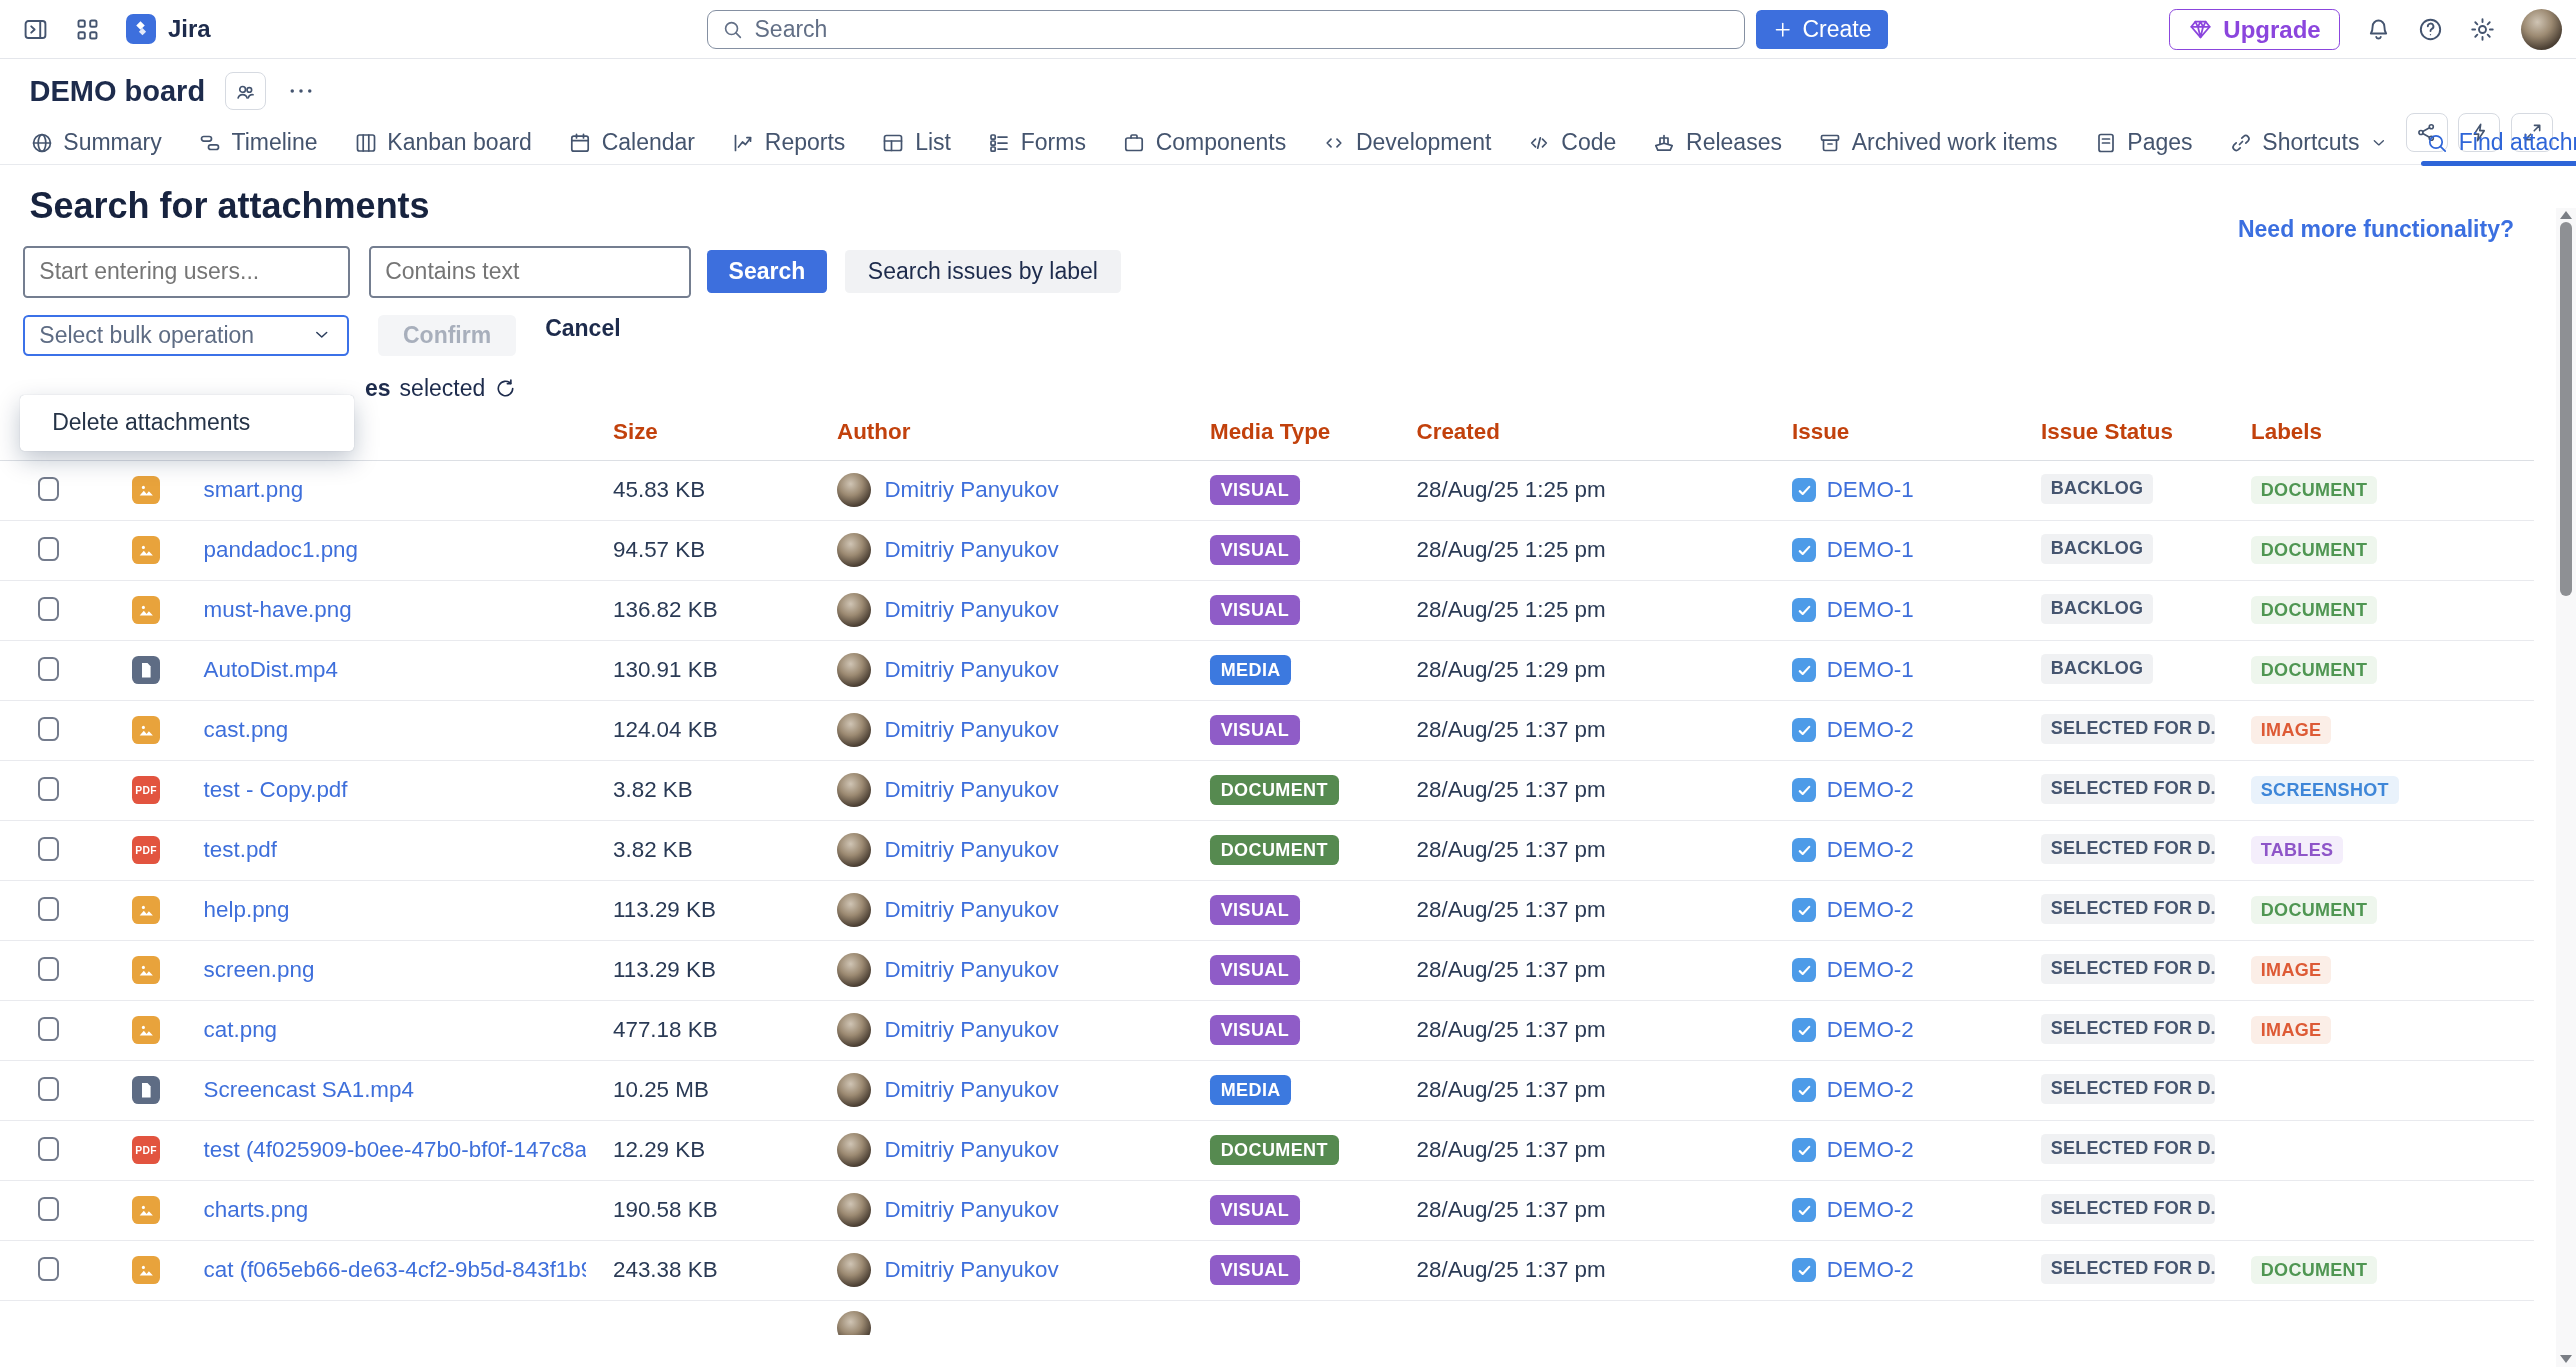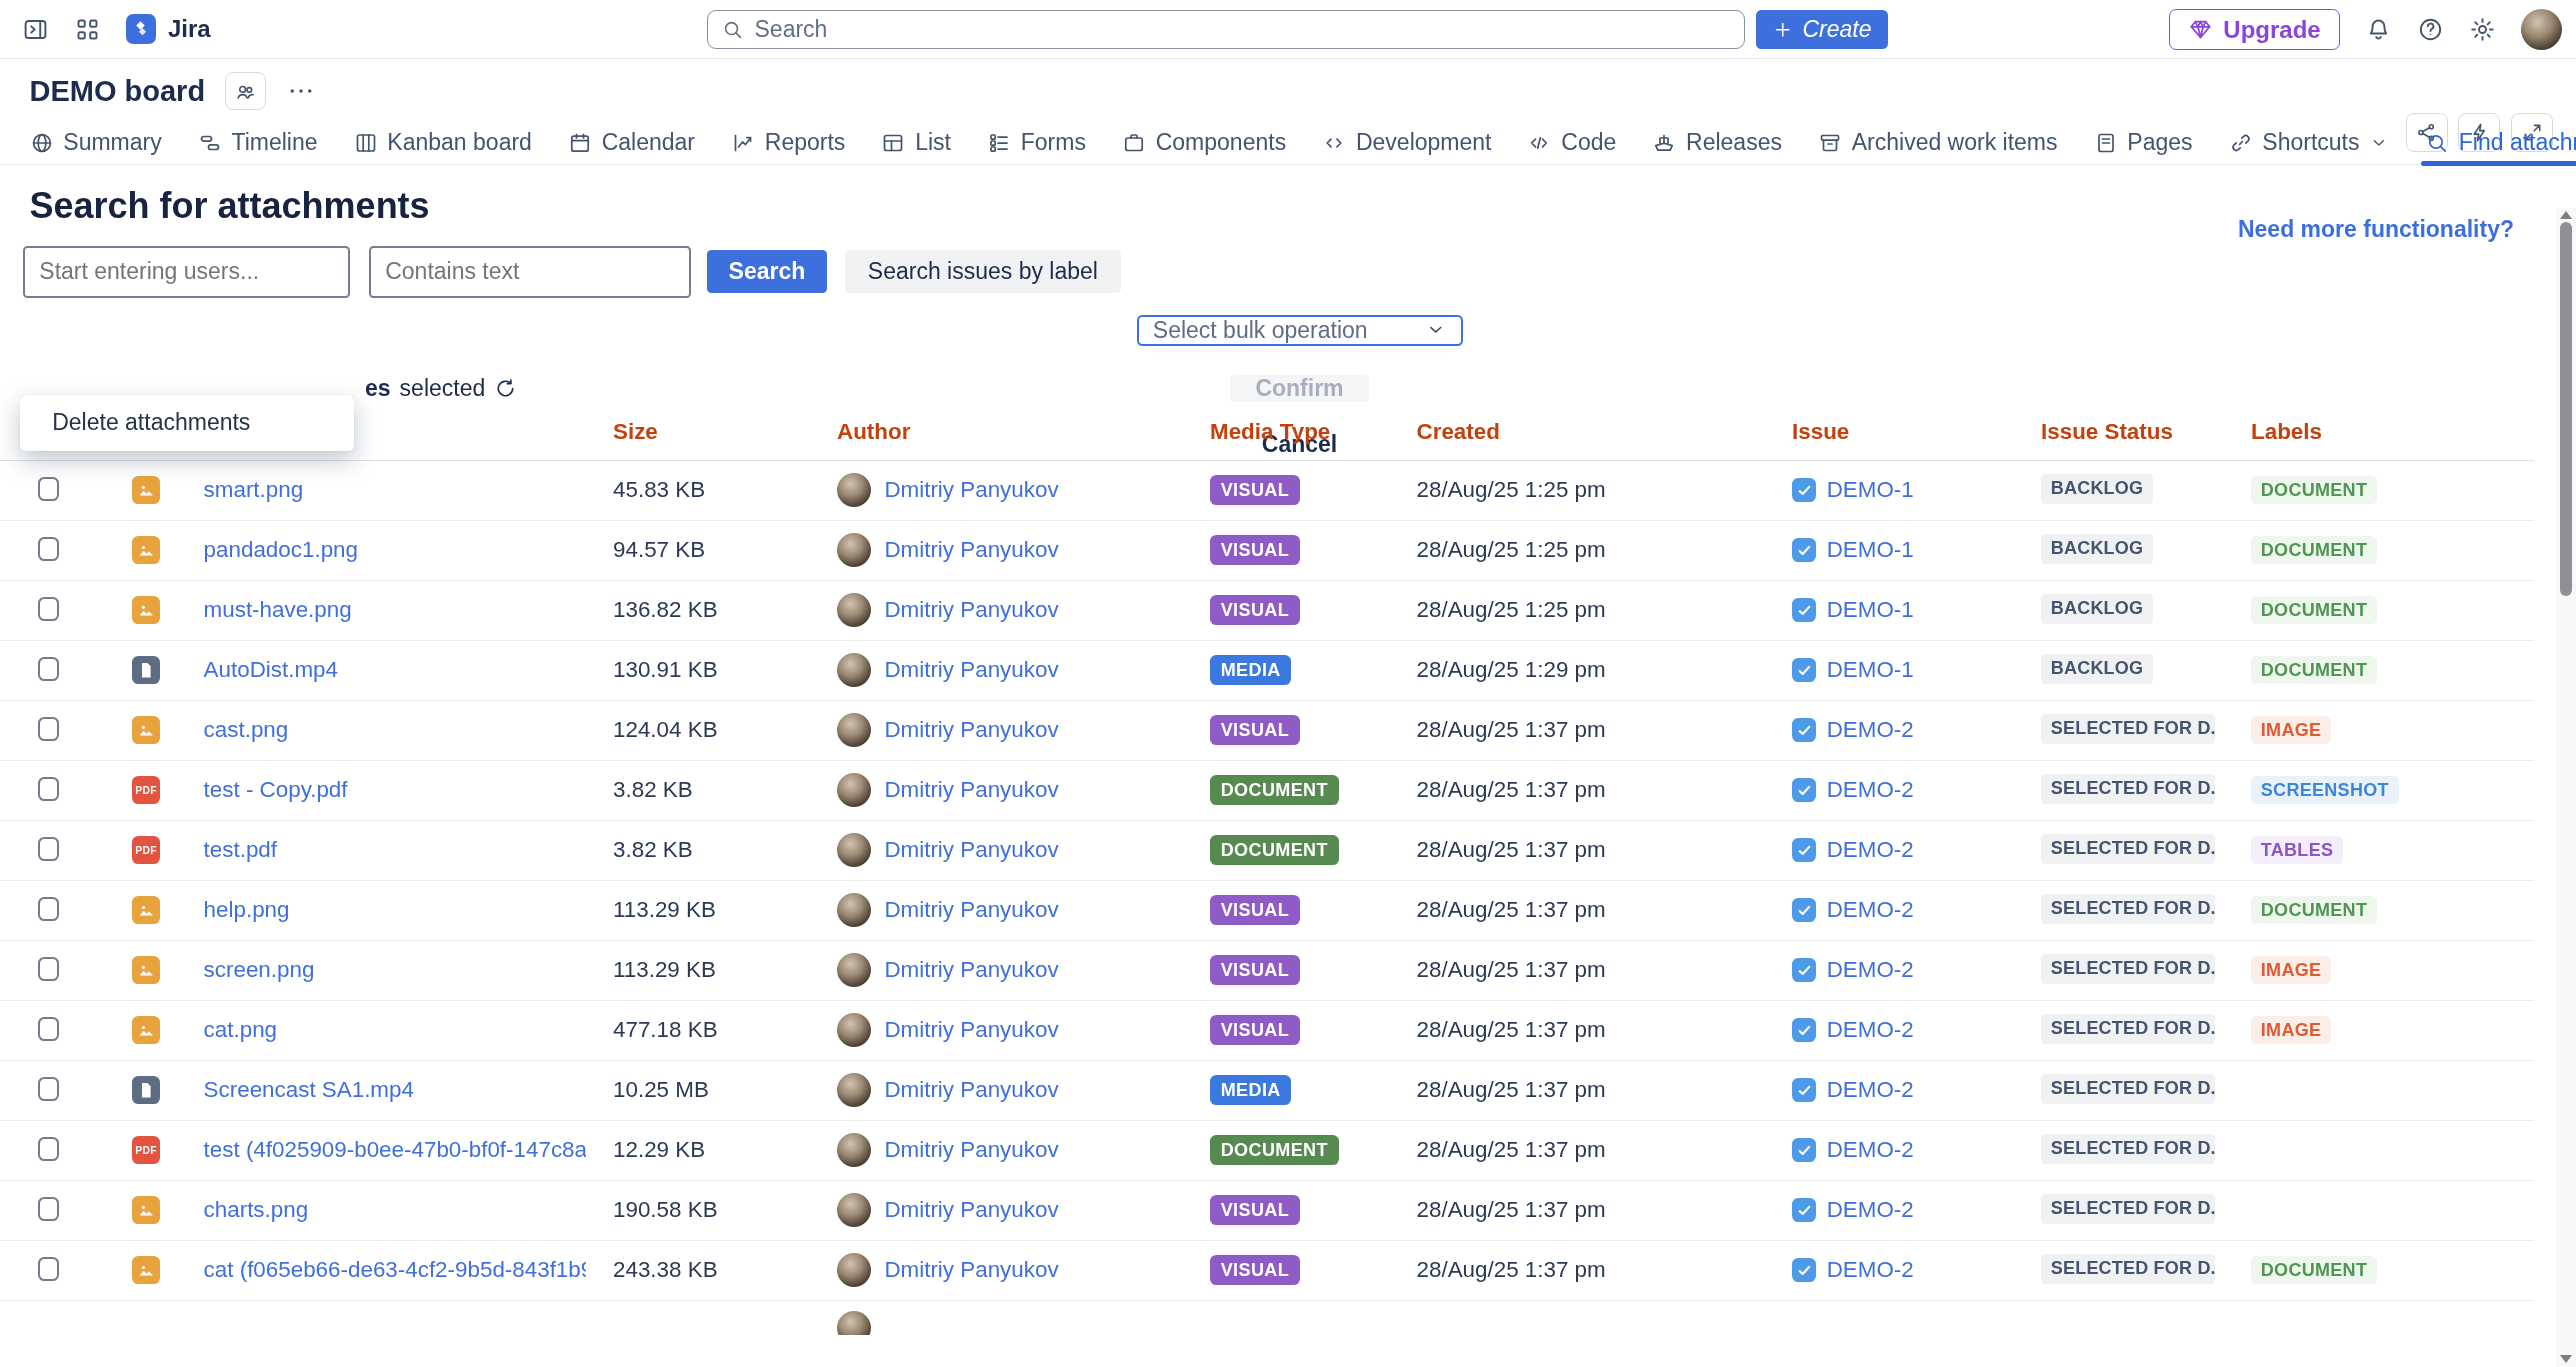--- a/index.html
+++ b/index.html
@@ -18,21 +18,21 @@
   .jira-tile .i{width:19.7px;height:19.7px;}
   .brand-name{font-size:24px;font-weight:700;color:#1D2B4C;}
   .tb-search{position:absolute;left:707px;top:9.8px;width:1038px;height:39px;border:1.3px solid #8590A2;
              border-radius:9px;display:flex;align-items:center;padding:0 12.5px;gap:9px;background:#fff;}
   .tb-search .i{width:23px;height:23px;color:#626F86;}
   .tb-search input{border:none;outline:none;font-size:23px;color:#44546F;flex:1;background:transparent;
                    font-family:inherit;}
   .tb-search input::placeholder{color:#626F86;}
   .create-btn{position:absolute;left:1756px;top:9.8px;height:39px;padding:0 16px;background:var(--accent);
               color:#fff;border:none;border-radius:5.4px;font-size:23px;display:flex;align-items:center;gap:9px;
-              font-family:inherit;cursor:pointer;font-style:italic;}
+              font-family:inherit;cursor:pointer;}
   .create-btn .i{width:21.5px;height:21.5px;color:#fff;}
   .tb-right{position:absolute;right:14.3px;top:0;height:59px;display:flex;align-items:center;gap:25px;}
   .upgrade-btn{height:41px;border:1.8px solid var(--purple);color:var(--purple);background:#fff;border-radius:7.2px;
                display:flex;align-items:center;gap:10.7px;padding:0 18px;font-size:24px;font-weight:600;
                font-family:inherit;cursor:pointer;}
   .upgrade-btn .i{width:25px;height:25px;}
   .avatar{width:41px;height:41px;border-radius:50%;
           background:radial-gradient(circle at 40% 32%,#cfc4b4 0%,#9c8a72 38%,#4e4236 72%,#2c2620 100%);}
 
   
@@ -68,21 +68,21 @@
              text-decoration:none;cursor:pointer;}
   .form-row{margin:25px 0 0 23px;display:flex;gap:18px;height:43px;align-items:center;}
   .txt-input{height:52px;border:2.2px solid #747E90;border-radius:4.5px;font-size:23px;color:#44546F;
              padding:0 14.3px;font-family:inherit;outline:none;}
   .inp-users{width:327px;}
   .inp-contains{width:322px;margin-left:0.9px;}
   .search-btn{height:43px;padding:0 21.5px;background:var(--accent);border:none;border-radius:4.5px;color:#fff;
               font-size:23px;font-weight:600;font-family:inherit;cursor:pointer;margin-left:-1.8px;}
   .bylabel-btn{height:43px;padding:0 23px;background:#F1F2F4;border:none;border-radius:4.5px;color:#1D2B4C;
                font-size:23px;font-family:inherit;cursor:pointer;}
-  .bulk-row{margin:21.5px 0 0 23px;display:flex;gap:29px;height:41px;align-items:center;flex-direction:column;}
+  .bulk-row{margin:21.5px 0 0 23px;display:flex;gap:29px;height:41px;align-items:flex-start;}
   .bulk-select{width:326px;height:41px;border:2.2px solid #3B71E8;border-radius:5.4px;display:flex;
                align-items:center;justify-content:space-between;padding:0 14.3px;font-size:23px;color:#5E6C84;
                background:#fff;cursor:pointer;}
   .bulk-select .i{width:21.5px;height:21.5px;color:#2C3E5D;}
   .confirm-btn{height:41px;padding:0 25px;background:#F4F5F7;border:none;border-radius:5.4px;color:#A8AFBC;
                font-size:23px;font-weight:600;font-family:inherit;}
   .cancel-btn{background:none;border:none;font-size:23px;font-weight:700;color:#1D2B4C;font-family:inherit;
               cursor:pointer;padding:0;}
   .selected-line{margin-top:18px;height:30px;display:flex;align-items:center;gap:9px;padding-left:365px;
                  font-size:23px;color:#1D2B4C;}

